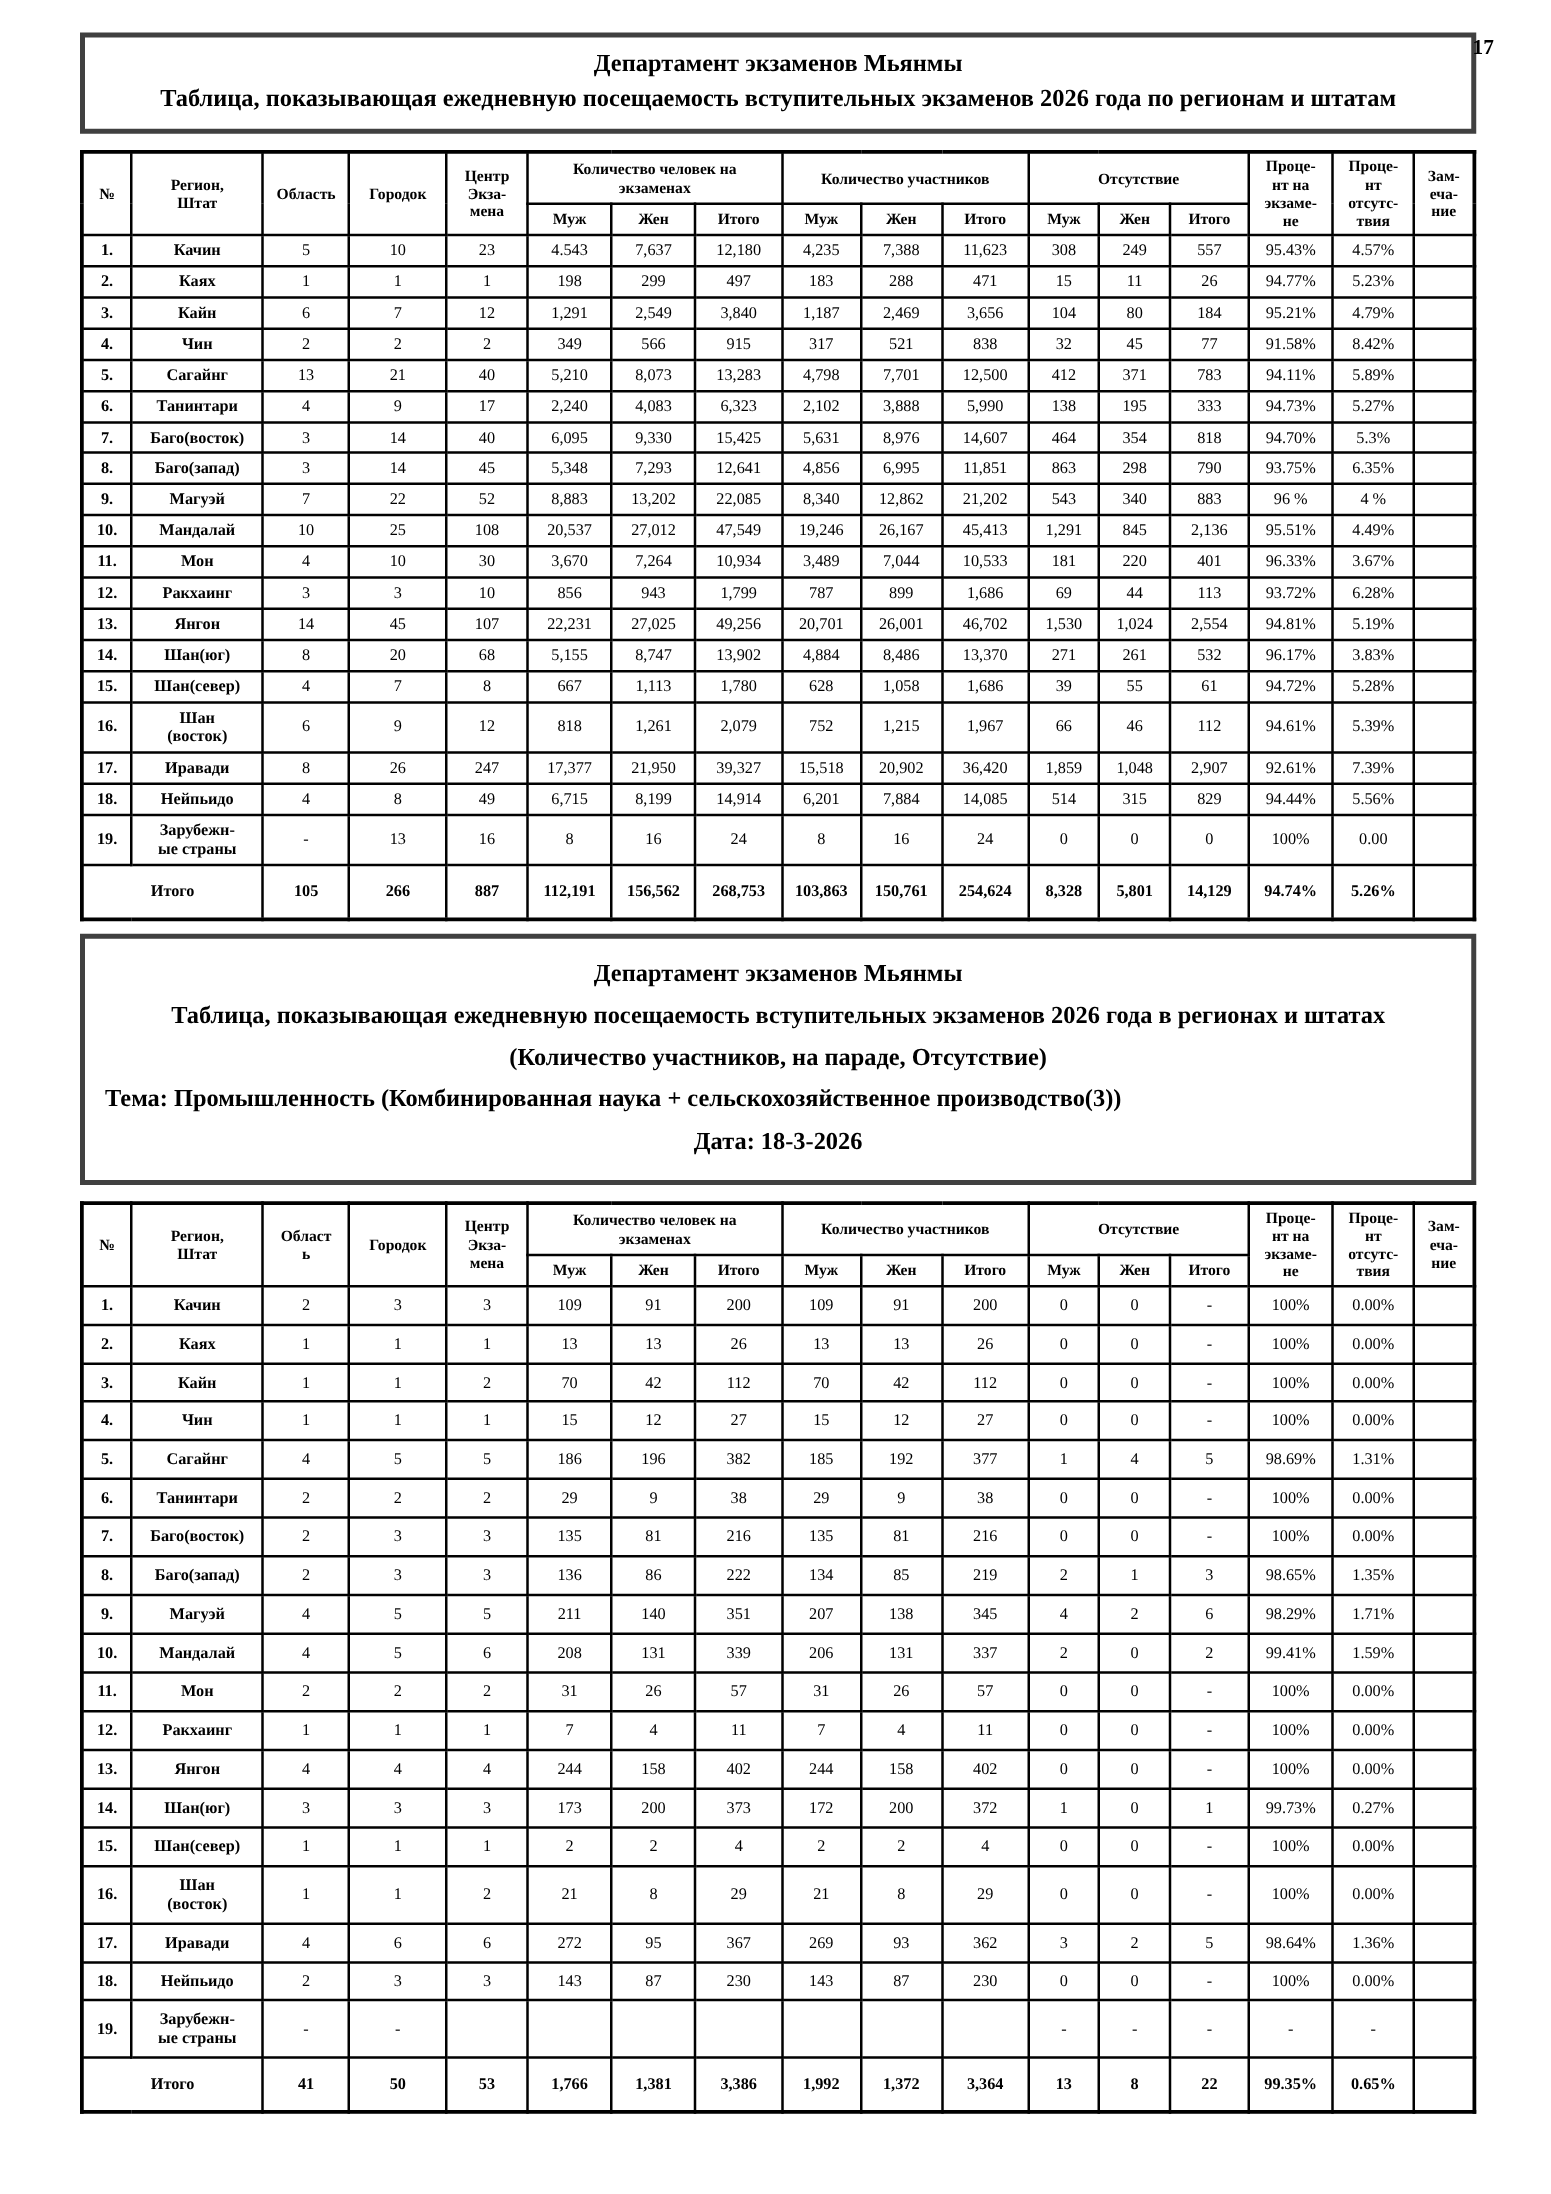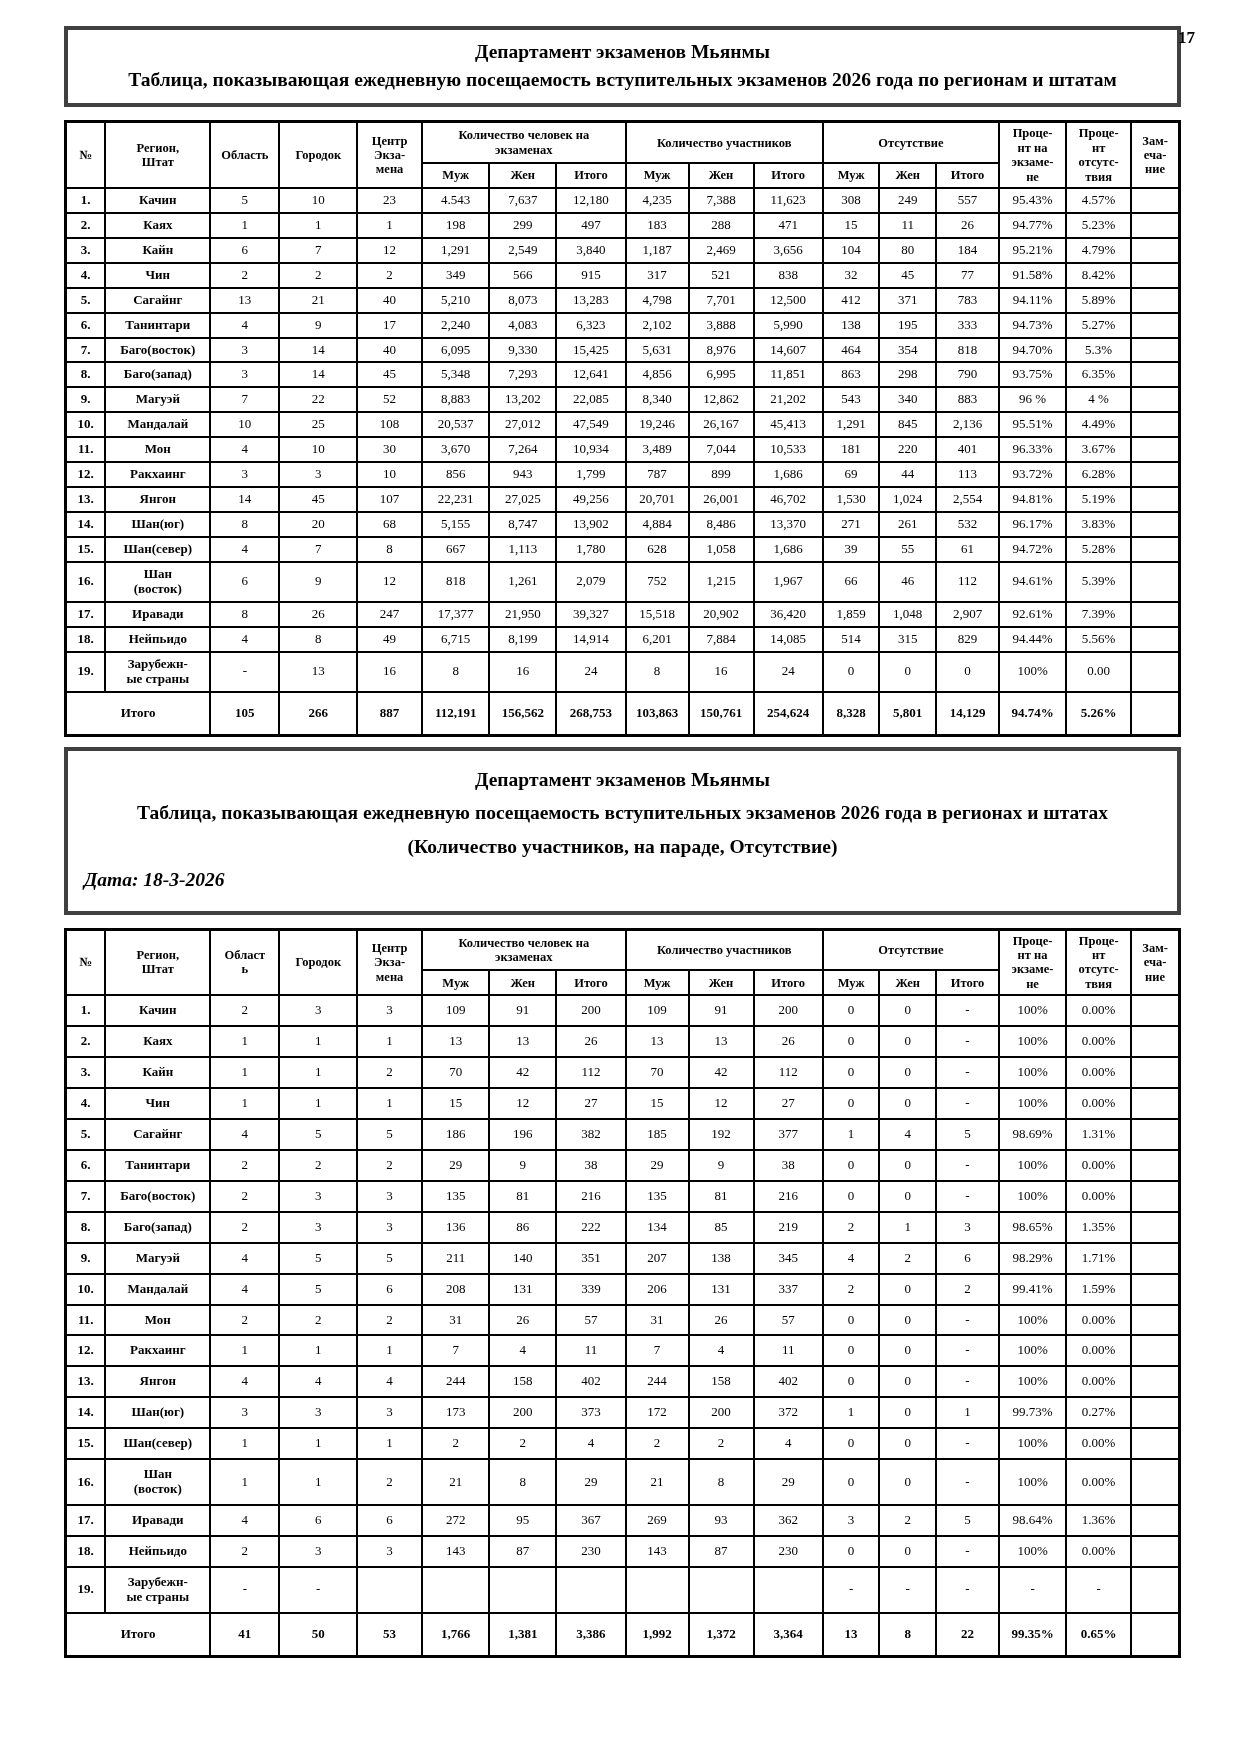--- a/index.html
+++ b/index.html
@@ -20,21 +20,21 @@
     padding:8px 16px 10px 16px;
     margin-bottom:13px;
   }
   .box-compact { line-height:1.42; }
   .box-roomy  { line-height:1.72; padding-top:12px; padding-bottom:14px; }
   .title-line {
     text-align:center; font-weight:bold; font-size:19.5px;
   }
   .theme-row { display:flex; justify-content:space-between; font-weight:bold; font-size:19.5px; }
   .theme-line { text-align:left;  font-weight:bold; font-size:19.5px; }
-  .date-line  { text-align:left; font-weight:bold; font-size:19.5px;font-style:italic; }
+  .date-line  { text-align:center; font-weight:bold; font-size:19.5px; }
 
   table.att-table {
     border-collapse:collapse; table-layout:fixed; width:100%;
     border:3px solid #000;
     margin-bottom:10px;
   }
   .att-table th, .att-table td {
     border:2px solid #000;
     text-align:center; vertical-align:middle;
     overflow:hidden;
@@ -506,20 +506,21 @@
           </tr>
         </tbody>
       </table>
   </section>
 
   <section class="block">
     <div class="title-box box-roomy">
       <div class="title-line">Департамент экзаменов Мьянмы</div>
       <div class="title-line">Таблица, показывающая ежедневную посещаемость вступительных экзаменов 2026 года в регионах и штатах</div>
       <div class="title-line">(Количество участников, на параде, Отсутствие)</div>
+      <div class="theme-line">Тема: Промышленность (Комбинированная наука + сельскохозяйственное производство(3))</div>
       <div class="date-line">Дата: 18-3-2026</div>
     </div>
     <table class="att-table t2">
         <colgroup>
           <col style="width: 38px;">
           <col style="width: 100px;">
           <col style="width: 66px;">
           <col style="width: 74px;">
           <col style="width: 62px;">
           <col style="width: 64px;">

